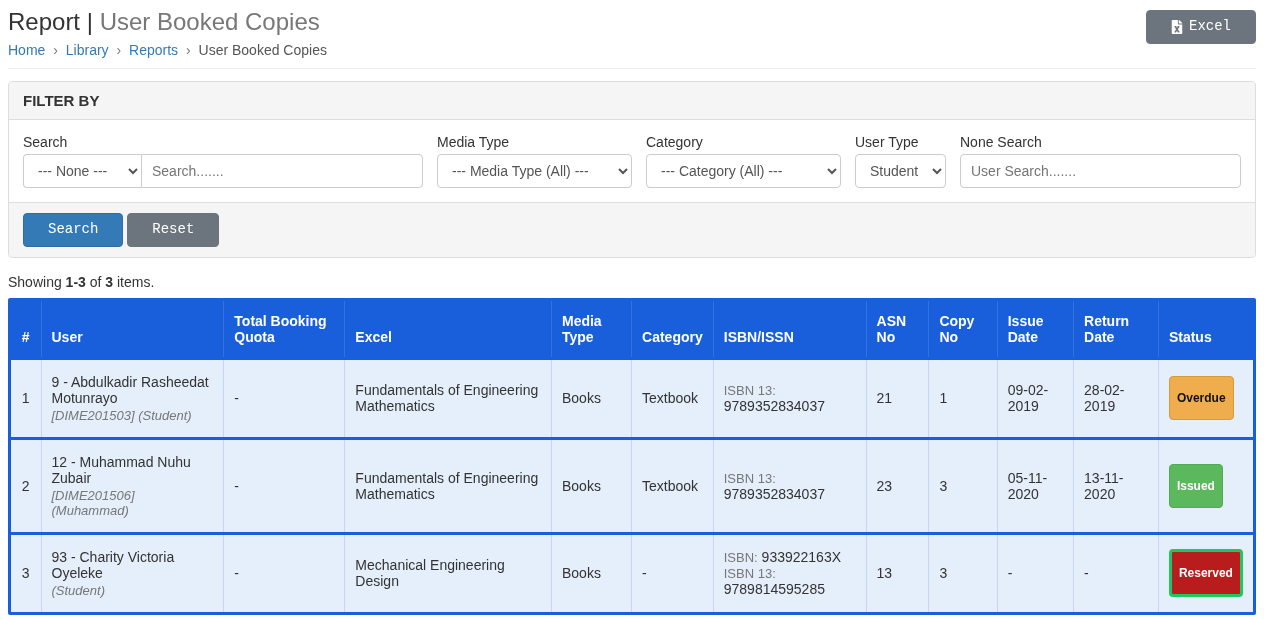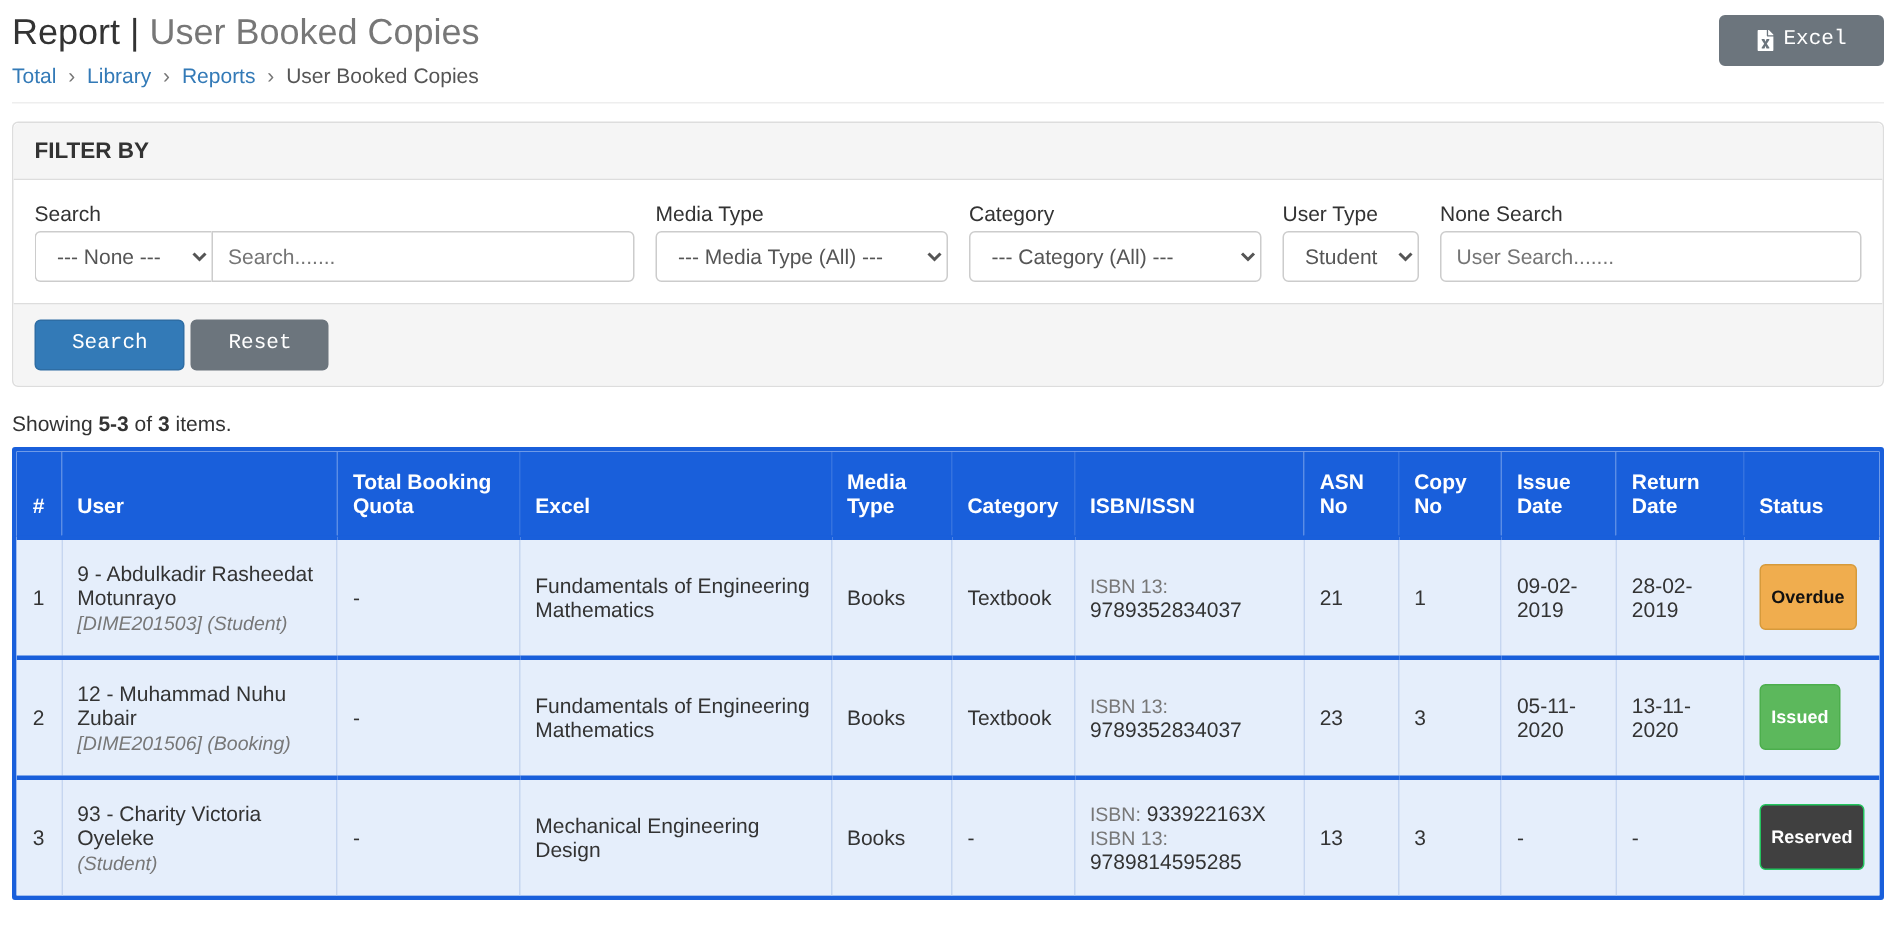--- a/index.html
+++ b/index.html
@@ -134,32 +134,32 @@
     display: inline-block;
     padding: 14px 7px;
     font-size: 12px;
     font-weight: 700;
     border-radius: 4px;
     color: #fff;
     white-space: nowrap;
   }
   .badge-overdue { background: #f0ad4e; color: #111; border: 1px solid #d69a3b; }
   .badge-issued  { background: #5cb85c; border: 1px solid #4cae4c; }
-  .badge-reserved{ background: #404040; border: 1px solid #22c55e; }
+  .badge-reserved{ background: #b91c1c; border: 3px solid #22c55e; }
 </style>
 </head>
 <body>
 
 <div class="page-header">
   <div>
     <h1 class="title">
       <span>Report</span><span> | </span><span class="sub">User Booked Copies</span>
     </h1>
     <div class="breadcrumb">
-      <a href="#">Total</a>
+      <a href="#">Home</a>
       <span class="sep">›</span>
       <a href="#">Library</a>
       <span class="sep">›</span>
       <a href="#">Reports</a>
       <span class="sep">›</span>
       <span class="active">User Booked Copies</span>
     </div>
   </div>
   <button class="btn btn-default btn-excel">
     <svg width="12" height="14" viewBox="0 0 384 512">
@@ -210,21 +210,21 @@
       </div>
     </div>
   </div>
   <div class="panel-footer">
     <button class="btn btn-primary">Search</button>
     <button class="btn btn-default">Reset</button>
   </div>
 </div>
 
 <div class="summary">
-  <span>Showing </span><b>5-3</b><span> of </span><b>3</b><span> items.</span>
+  <span>Showing </span><b>1-3</b><span> of </span><b>3</b><span> items.</span>
 </div>
 
 <div class="grid">
   <table>
     <thead>
       <tr>
         <th class="col-idx">#</th>
         <th>User</th>
         <th>Total Booking Quota</th>
         <th>Excel</th>
@@ -262,21 +262,21 @@
     <td>28-02-2019</td>
     <td>
       <span class="badge badge-overdue">Overdue</span>
     </td>
   </tr>
 
   <tr>
     <td class="col-idx">2</td>
     <td>
       <div>12 - Muhammad Nuhu Zubair</div>
-      <div class="user-meta">[DIME201506] (Booking)</div>
+      <div class="user-meta">[DIME201506] (Muhammad)</div>
     </td>
     <td>-</td>
     <td>Fundamentals of Engineering Mathematics</td>
     <td>Books</td>
     <td>Textbook</td>
     <td>
 
       <div>
         <span class="isbn-label">ISBN 13:</span>
         <span>9789352834037</span>

